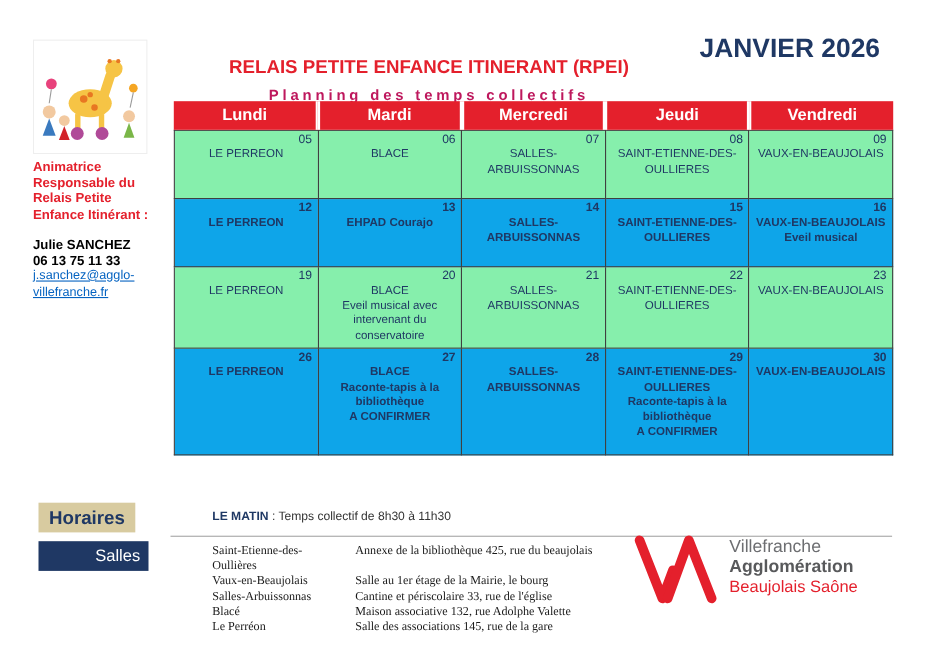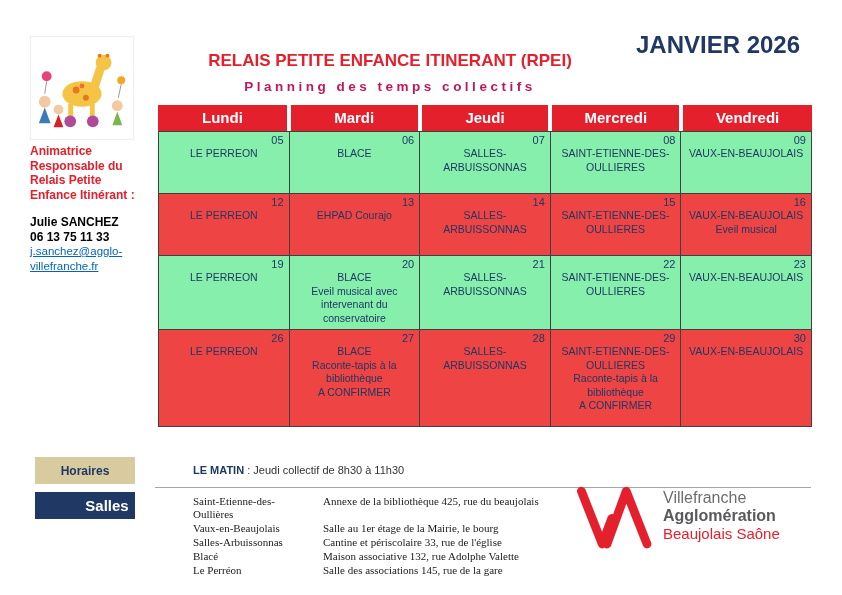--- a/index.html
+++ b/index.html
@@ -15,40 +15,40 @@
   .role   { color:#e4202c; font-weight:bold; }
   .cname  { color:#000; font-weight:bold; margin-top:13px; }
   .cphone { color:#000; font-weight:bold; }
   .cemail { display:block; color:#0563c1; text-decoration:underline; font-size:11.5px; overflow-wrap:break-word; cursor:pointer; }
   
   .title-wrap { position:absolute; left:150px; top:51px; width:480px; text-align:center; }
   .doc-title { color:#e4202c; font-weight:bold; font-size:17px; }
   .doc-subtitle { color:#be185d; font-weight:bold; font-size:13.5px; letter-spacing:3.5px; margin-top:8px; }
   .month { position:absolute; left:622px; top:31px; width:192px; text-align:center; color:#1f3864; font-weight:bold; font-size:24px; }
   
-  .calendar { position:absolute; left:158px; top:105px; width:654px; }
+  .calendar { position:absolute; left:158px; top:92px; width:654px; }
   .cal-head { display:grid; grid-template-columns:repeat(5,1fr); }
   .day-h { background:#e4202c; color:#ffffff; font-weight:bold; font-size:15px; text-align:center; padding:4px 0 5px;
            border-left:2.5px solid #fff; border-right:2.5px solid #fff; }
   .day-h:first-child { border-left:none; }
   .day-h:last-child  { border-right:none; }
   .cal-body { width:100%; border-collapse:collapse; table-layout:fixed; }
   .cal-body td { border:1px solid #404040; vertical-align:top; padding:2px 3px 4px; background:#86efac; }
-  tr.tan td { background:#ef4444; }
+  tr.tan td { background:#0ea5e9;font-weight:bold; }
   tr.r0 td { height:62px; }
   tr.r1 td { height:62px; }
   tr.r2 td { height:66px; }
   tr.r3 td { height:97px; }
   .date { text-align:right; color:#1f3864; font-size:11px; padding-right:2px; }
   .cell-text { text-align:center; color:#1f3864; font-size:10.5px; line-height:13.5px; white-space:pre-line; margin-top:1px; }
   
-  .horaires-box { position:absolute; left:35px; top:457px; width:100px; height:27px; background:#d8cba0; color:#1f3864;
-                  font-weight:bold; font-size:12px; display:flex; align-items:center; justify-content:center; }
+  .horaires-box { position:absolute; left:35px; top:457px; width:88px; height:27px; background:#d8cba0; color:#1f3864;
+                  font-weight:bold; font-size:17px; display:flex; align-items:center; justify-content:center; }
   .salles-box   { position:absolute; left:35px; top:492px; width:100px; height:27px; background:#1f3864; color:#ffffff;
-                  font-weight:bold; font-size:15px; display:flex; align-items:center; justify-content:center;padding-left:44px; }
+                  font-weight:normal; font-size:15px; display:flex; align-items:center; justify-content:center;padding-left:44px; }
   .matin { position:absolute; left:193px; top:464px; font-size:11px; color:#333; }
   .matin-b { color:#1f3864; font-weight:bold; }
   .footer-line { position:absolute; left:155px; top:487px; width:656px; border-top:1px solid #a6a6a6; }
   .salles-list { position:absolute; left:193px; top:495px; width:370px; display:grid; grid-template-columns:120px 230px;
                  column-gap:10px; font-family:"Liberation Serif", serif; font-size:11px; line-height:13px; color:#1a1a1a; }
   .salles-list > div { padding-bottom:1px; }
   
   .logo { position:absolute; left:575px; top:480px; display:flex; align-items:center; gap:8px;justify-content:center; }
   .logo-mark svg { display:block; }
   .logo-text { line-height:18px; }
@@ -99,22 +99,22 @@
   <div class="title-wrap">
     <div class="doc-title">RELAIS PETITE ENFANCE ITINERANT (RPEI)</div>
     <div class="doc-subtitle">Planning des temps collectifs</div>
   </div>
   <div class="month">JANVIER 2026</div>
 
   <div class="calendar">
     <div class="cal-head">
       <div class="day-h">Lundi</div>
       <div class="day-h">Mardi</div>
+      <div class="day-h">Mercredi</div>
       <div class="day-h">Jeudi</div>
-      <div class="day-h">Mercredi</div>
       <div class="day-h">Vendredi</div>
     </div>
     <table class="cal-body">
       <tbody>
           <tr class="r0">
         <td>
               <div class="date">05</div>
               <div class="cell-text">LE PERREON</div>
             </td>
         <td>
@@ -218,21 +218,21 @@
               <div class="cell-text">VAUX-EN-BEAUJOLAIS</div>
             </td>
       </tr>
     </tbody>
       </table>
   </div>
 
   <div class="horaires-box">Horaires</div>
   <div class="salles-box">Salles</div>
 
-  <div class="matin"><span class="matin-b">LE MATIN</span><span> : Jeudi collectif de 8h30 à 11h30</span></div>
+  <div class="matin"><span class="matin-b">LE MATIN</span><span> : Temps collectif de 8h30 à 11h30</span></div>
 
   <div class="footer-line"></div>
 
   <div class="salles-list">
     <div>Saint-Etienne-des-Oullières</div>
     <div>Annexe de la bibliothèque 425, rue du beaujolais</div>
     <div>Vaux-en-Beaujolais</div>
     <div>Salle au 1er étage de la Mairie, le bourg</div>
     <div>Salles-Arbuissonnas</div>
     <div>Cantine et périscolaire 33, rue de l'église</div>

